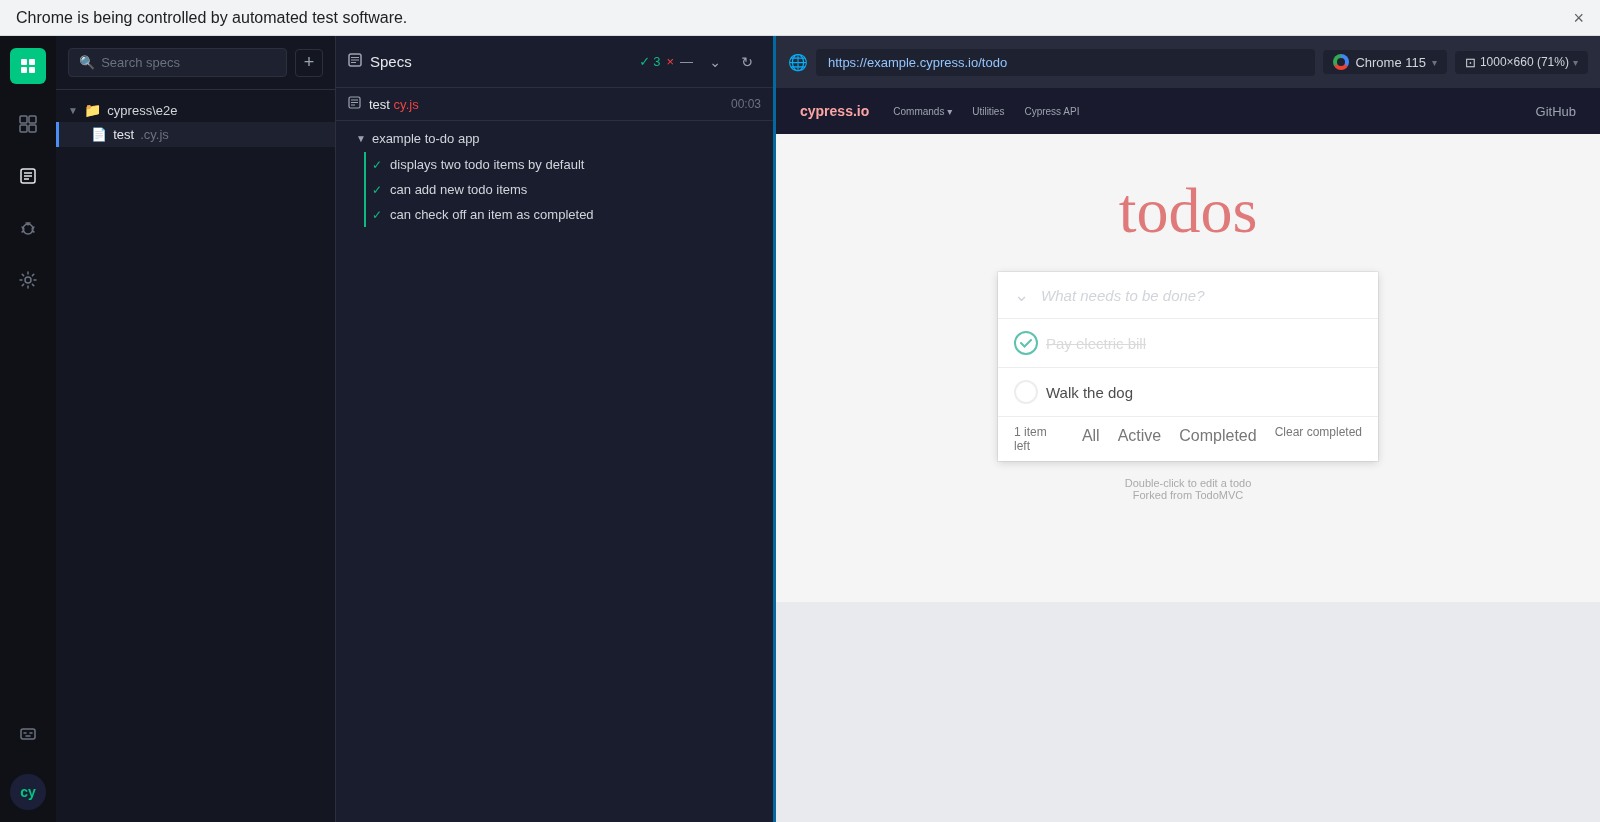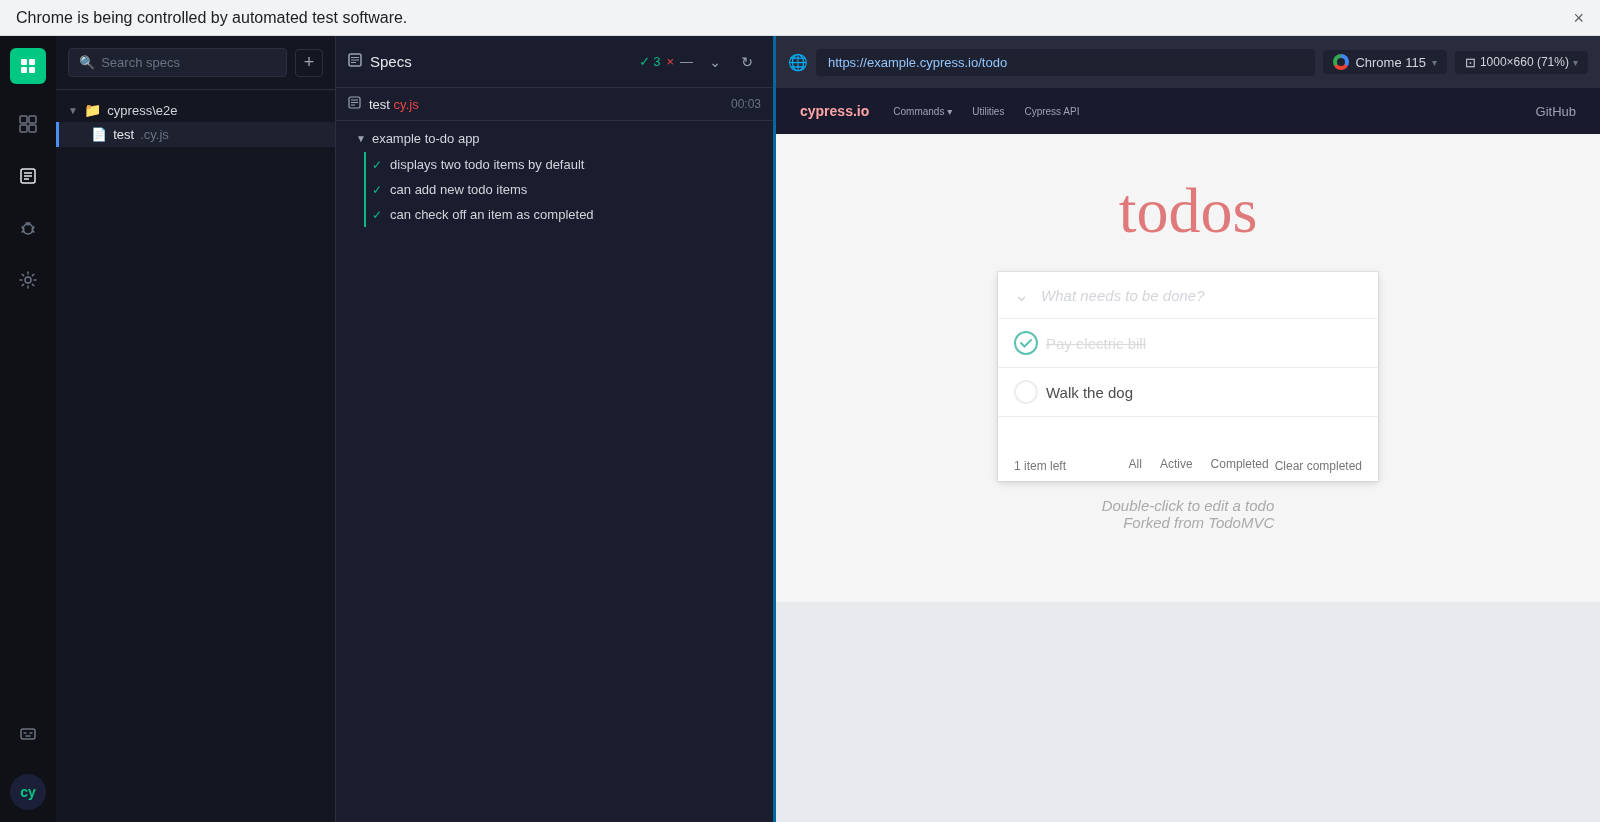--- a/index.html
+++ b/index.html
@@ -434,49 +434,48 @@
     .todo-item-label {
       font-size: 15px;
       color: #4d4d4d;
     }
     .todo-item-label.completed {
       text-decoration: line-through;
       color: #d9d9d9;
     }
     .todo-footer {
       display: flex;
-      align-items: flex-end;
+      align-items: flex-start;
       padding: 8px 16px;
       font-size: 12px;
       color: #777;
+      gap: 12px;
     }
     .todo-footer-left { flex: 1; }
     .todo-footer-filters {
       display: flex;
       gap: 6px;
     }
     .todo-filter {
       padding: 2px 6px;
       border-radius: 3px;
       cursor: pointer;
       color: #777;
-      font-size: 12px;
-      margin-top: 30px;
+      font-size: 16px;
     }
     .todo-clear {
       font-size: 12px;
       color: #777;
       cursor: pointer;
     }
     .todo-footer-note {
-      text-align: right;
+      text-align: center;
       margin-top: 16px;
       color: #aaa;
-      font-size: 15px;
-      font-style: italic;
+      font-size: 11px;
     }
 
     
     .browser-bottom {
       background: #e8eaed;
       height: 220px;
     }
   </style>
 </head>
 <body>

